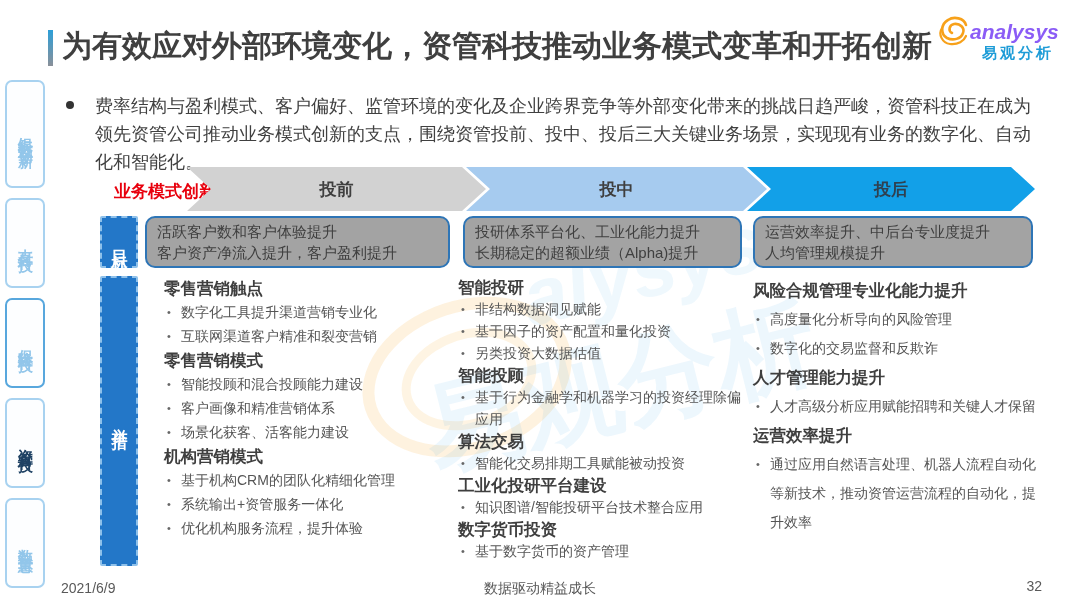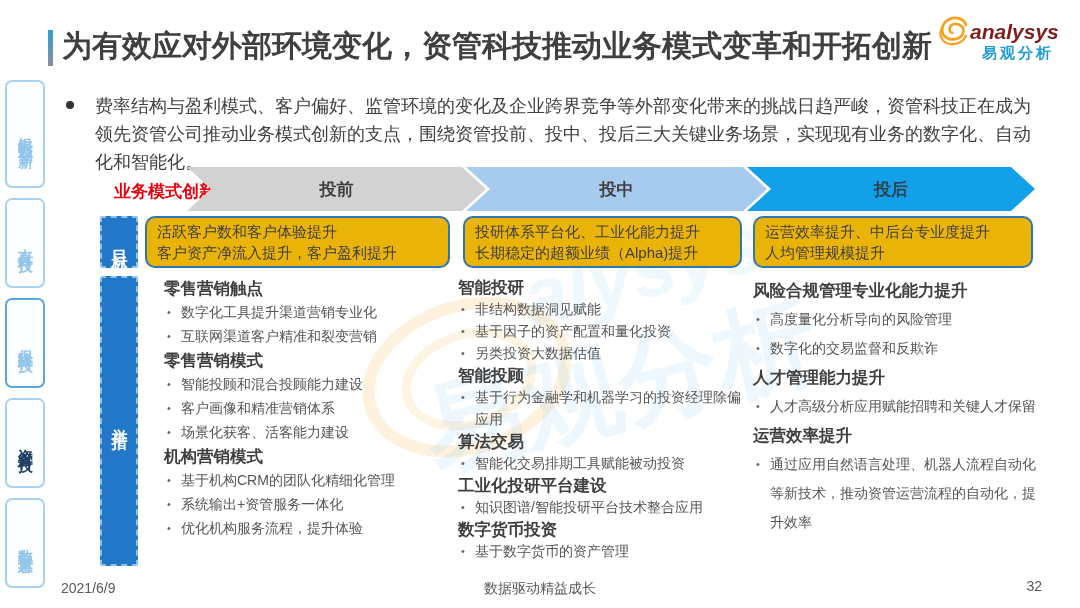--- a/index.html
+++ b/index.html
@@ -9,21 +9,21 @@
   }
   
   .accent-bar { position:absolute; left:48px; top:30px; width:5px; height:36px;
     background:linear-gradient(#2D9FD8,#8a9099); }
   .page-title { position:absolute; left:62px; top:26px; font-size:30px; font-weight:bold;
     color:#3F3F3F; white-space:nowrap; z-index:5; }
   
   .logo { position:absolute; left:936px; top:12px; width:130px; height:58px; z-index:2; }
   .logo-swirl { position:absolute; left:0; top:2px; }
   .logo-latin { position:absolute; left:34px; top:8px; font-size:21px; font-weight:bold;
-    font-style:italic; color:#7f1d1d; }
+    font-style:italic; color:#8b5cf6; }
   .logo-cn { position:absolute; left:46px; top:32px; font-size:15px; font-weight:bold;
     color:#1E9CD7; letter-spacing:3px; }
   
   .intro-dot { position:absolute; left:66px; top:101px; width:8px; height:8px;
     border-radius:50%; background:#333; }
   .intro-text { position:absolute; left:95px; top:92px; width:952px; font-size:18px;
     line-height:28px; color:#404040; }
   
   .flow-label { position:absolute; left:78px; top:180px; font-size:17px; font-weight:bold;
     color:#E8000D;margin-left:36px; }
@@ -35,21 +35,21 @@
   .arrow-post { left:747px; width:288px; background:#12A0E8; color:#2F4050; }
   
   .row-label { position:absolute; left:100px; width:38px; box-sizing:border-box;
     background:#2377C8; border:2px dashed #8FC1EA; border-radius:2px; color:#fff;
     font-size:16px; font-weight:bold; display:flex; align-items:center; justify-content:center;
     writing-mode:vertical-lr; text-orientation:upright; letter-spacing:5px; }
   .row-label-goal { top:216px; height:52px; }
   .row-label-measures { top:276px; height:290px; }
   
   .goal-box { position:absolute; top:216px; height:52px; box-sizing:border-box;
-    border:2px solid #2E75B6; border-radius:10px; background:#eab308; padding:3px 10px;
+    border:2px solid #2E75B6; border-radius:10px; background:#a3a3a3; padding:3px 10px;
     font-size:15px; line-height:21px; color:#3F3F3F; z-index:3; }
   .goal-box-0 { left:145px; width:305px; }
   .goal-box-1 { left:463px; width:279px; }
   .goal-box-2 { left:753px; width:280px; }
   
   .col { position:absolute; top:276px; width:290px; z-index:3; }
   .col-0 { left:164px; } .col-1 { left:458px; } .col-2 { left:753px; }
   .col .h { font-size:16.5px; font-weight:bold; color:#3F3F3F; }
   .col ul { margin:0; padding:0; list-style:none; }
   .col li { position:relative; padding-left:17px; font-size:14px; color:#555; }

